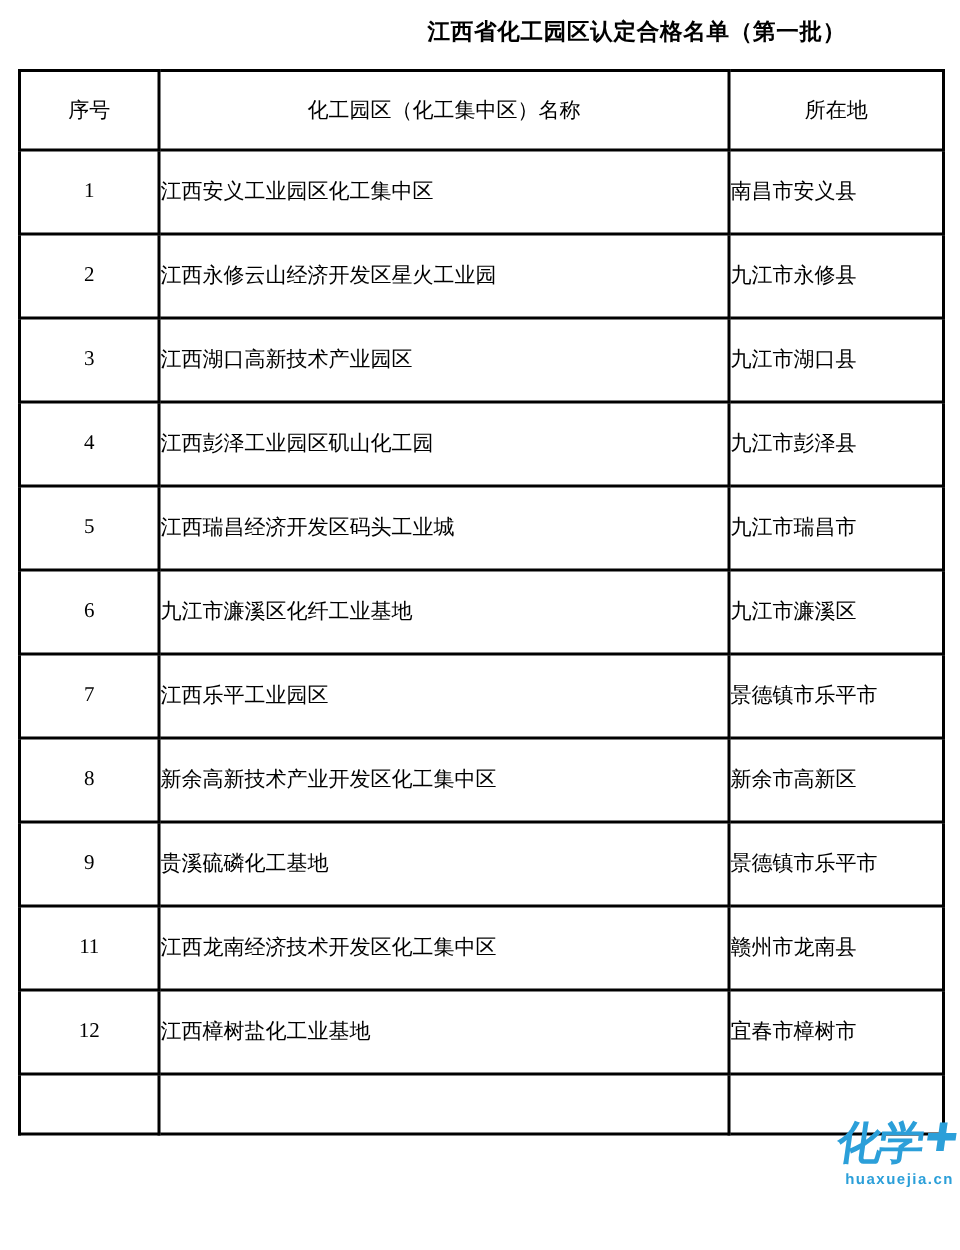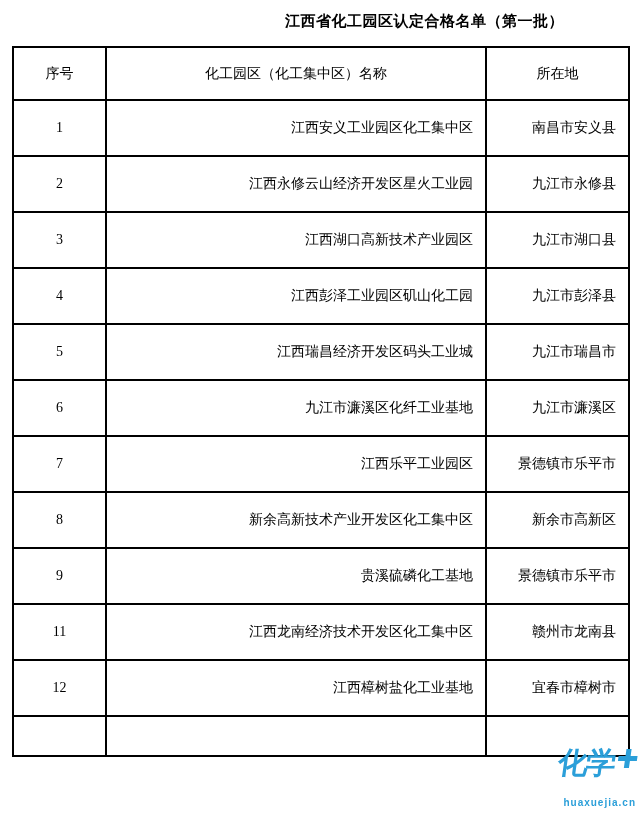--- a/index.html
+++ b/index.html
@@ -33,31 +33,31 @@
     table-layout: fixed;
   }
   table.parks col.c-no   { width: 93px;  }
   table.parks col.c-name { width: 380px; }
   table.parks col.c-loc  { width: 143px; }
   table.parks th, table.parks td {
     border: 2px solid #000000;
     font-size: 14px;
     font-weight: normal;
     vertical-align: middle;
-    padding: 12px;
+    padding: 0;
     overflow: hidden;
     white-space: nowrap;
   }
   table.parks thead tr { height: 53px; }
   table.parks tbody tr { height: 56px; }
   table.parks tbody tr.partial { height: 40px; }
   th { text-align: center; }
   td.cell-no { text-align: center; }
   td.cell-name, td.cell-loc {
-    text-align: right;
+    text-align: left;
     padding-left: 14px;
   }
   .watermark {
     position: absolute;
     top: 748px;
     right: 2px;
     width: 100px;
     text-align: right;
     line-height: 1;
     z-index: 5;
@@ -80,21 +80,21 @@
     font-size: 26px;
     font-weight: bold;
     margin-left: 2px;
     margin-top: -2px;
   }
   .wm-site {
     font-family: "Liberation Sans", "DejaVu Sans", sans-serif;
     font-size: 10px;
     font-weight: bold;
     letter-spacing: 1px;
-    margin-top: 20px;
+    margin-top: 4px;
     padding-right: 2px;
   }
 </style>
 </head>
 <body>
 
 <div class="doc-title">江西省化工园区认定合格名单（第一批）</div>
 
 <table class="parks">
   <colgroup>

